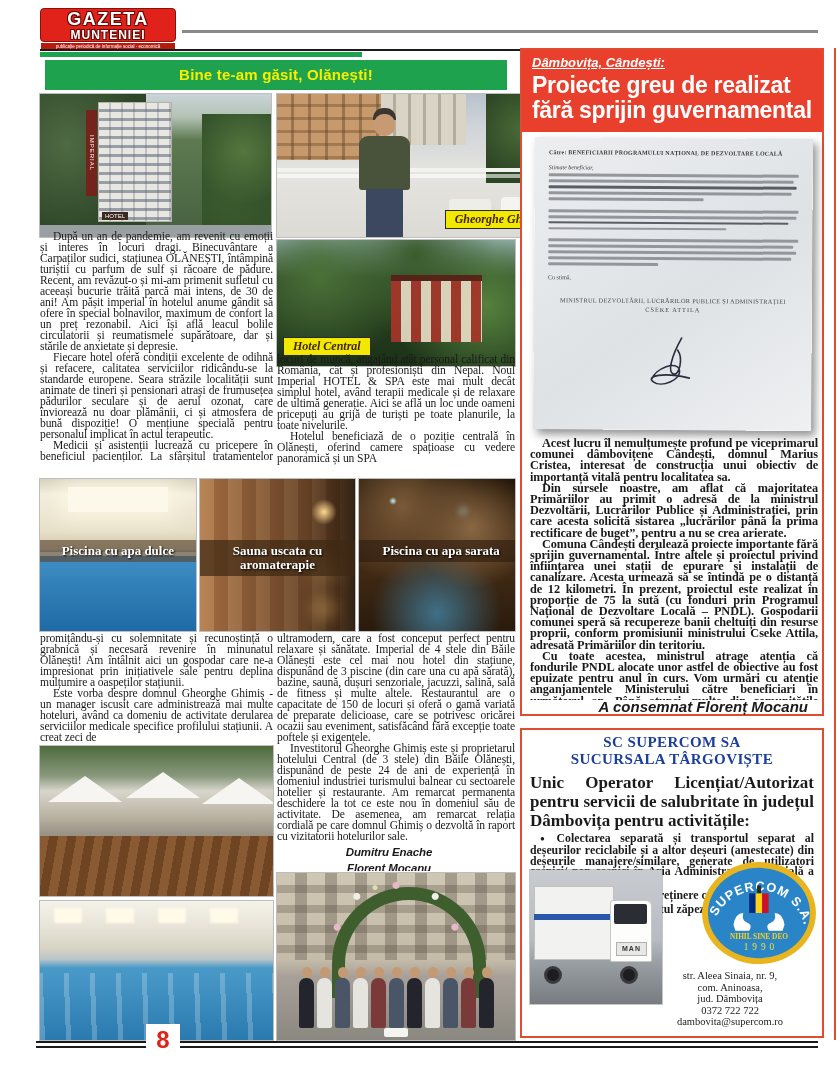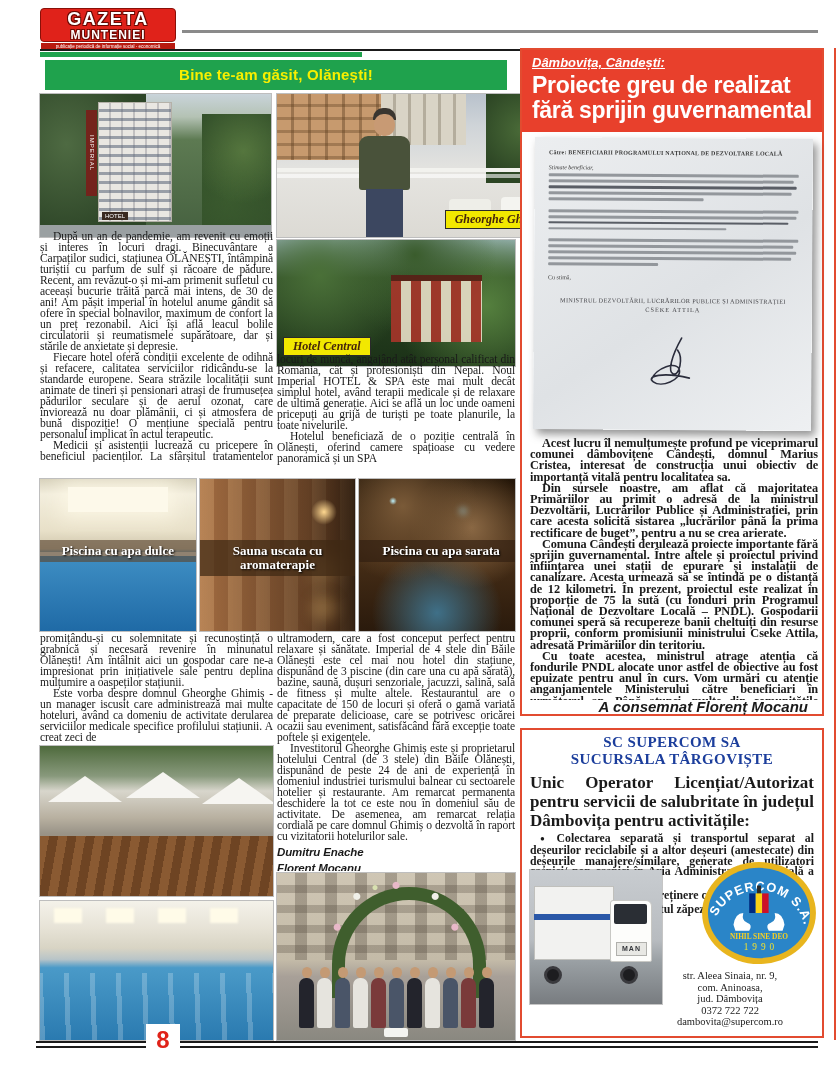--- a/index.html
+++ b/index.html
@@ -19,21 +19,21 @@
   .rule-gray{position:absolute;left:182px;top:30px;width:636px;height:3px;background:#8a8a8a;}
   .rule-black{position:absolute;left:40px;top:49px;width:778px;height:2px;background:#1a1a1a;}
   .green-bar{position:absolute;left:40px;top:52px;width:322px;height:5px;background:#1fa24d;}
   
   .headline-bar{position:absolute;left:45px;top:60px;width:462px;height:30px;background:#1fa24d;
         color:#f8ef00;font-family:"Liberation Sans",sans-serif;font-weight:bold;font-size:15px;
         text-align:center;line-height:30px;letter-spacing:.2px;}
   .bodytext{position:absolute;font-size:11.6px;line-height:11px;letter-spacing:-.12px;
         text-align:justify;overflow:hidden;}
   .bodytext p{margin:0;text-indent:13px;}
-  .byl{margin:5px 14px 0 0 !important;text-indent:0 !important;text-align:left;
+  .byl{margin:5px 14px 0 0 !important;text-indent:0 !important;text-align:center;
         font-family:"Liberation Sans",sans-serif;font-style:italic;font-weight:bold;font-size:11.5px;}
   .photo{position:absolute;overflow:hidden;box-shadow:0 0 0 1px rgba(110,110,110,.45);}
   .ycap{position:absolute;background:#f2e800;color:#45250a;border:1px solid #2a2a2a;
         font-style:italic;font-weight:bold;font-size:12px;line-height:15px;padding:1px 9px;white-space:nowrap;}
   
   .ph-imperial{left:40px;top:94px;width:231px;height:143px;
         background:linear-gradient(180deg,#c9d4da 0%,#b4c2b4 16%,#5d7a52 32%,#45603f 100%);}
   .hill-left{position:absolute;left:0;top:0;width:46%;height:100%;
         background:radial-gradient(ellipse at 25% 35%,#4e6a42 0%,#2e4628 70%);}
   .trees-right{position:absolute;right:0;top:14%;width:30%;height:86%;

